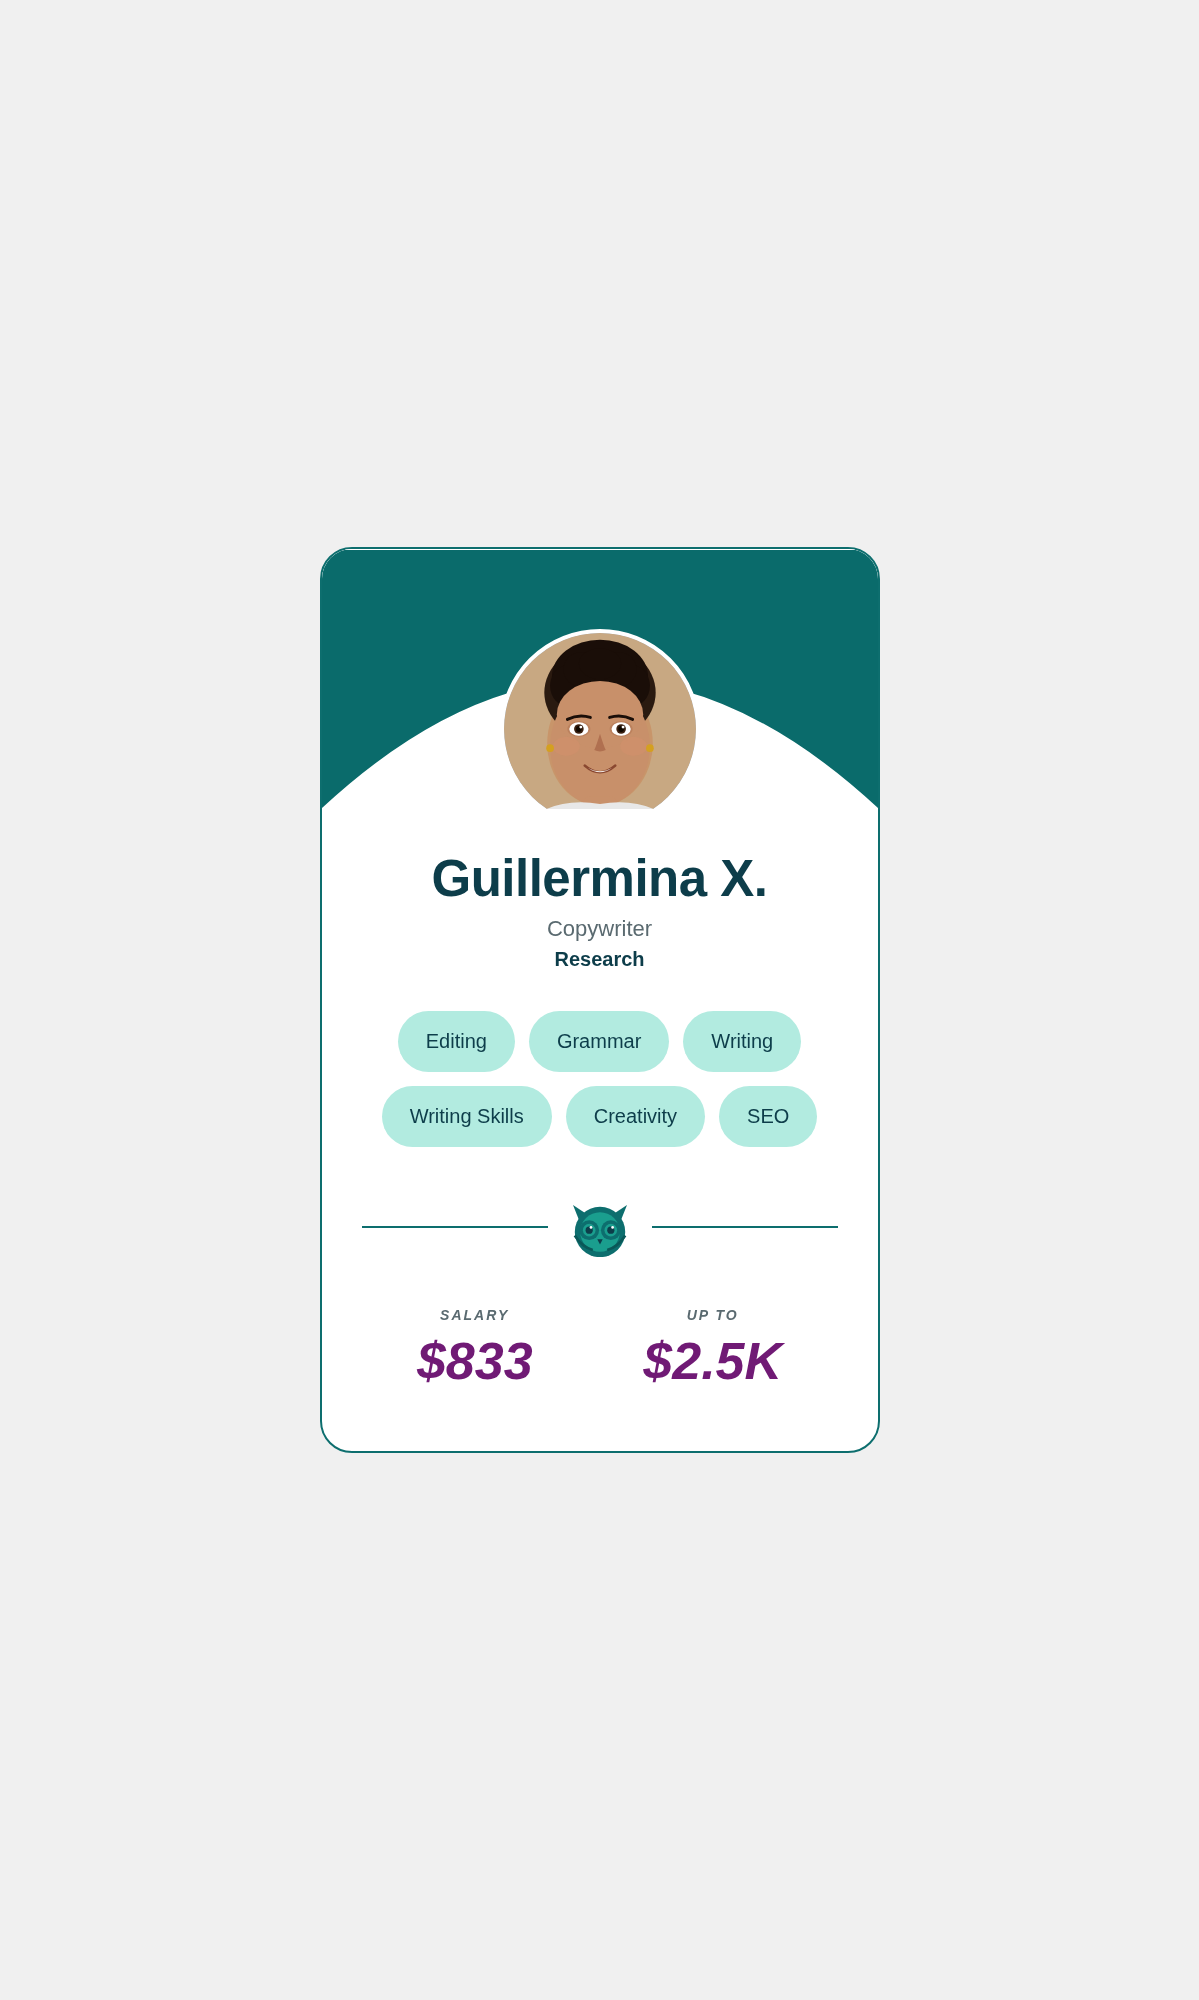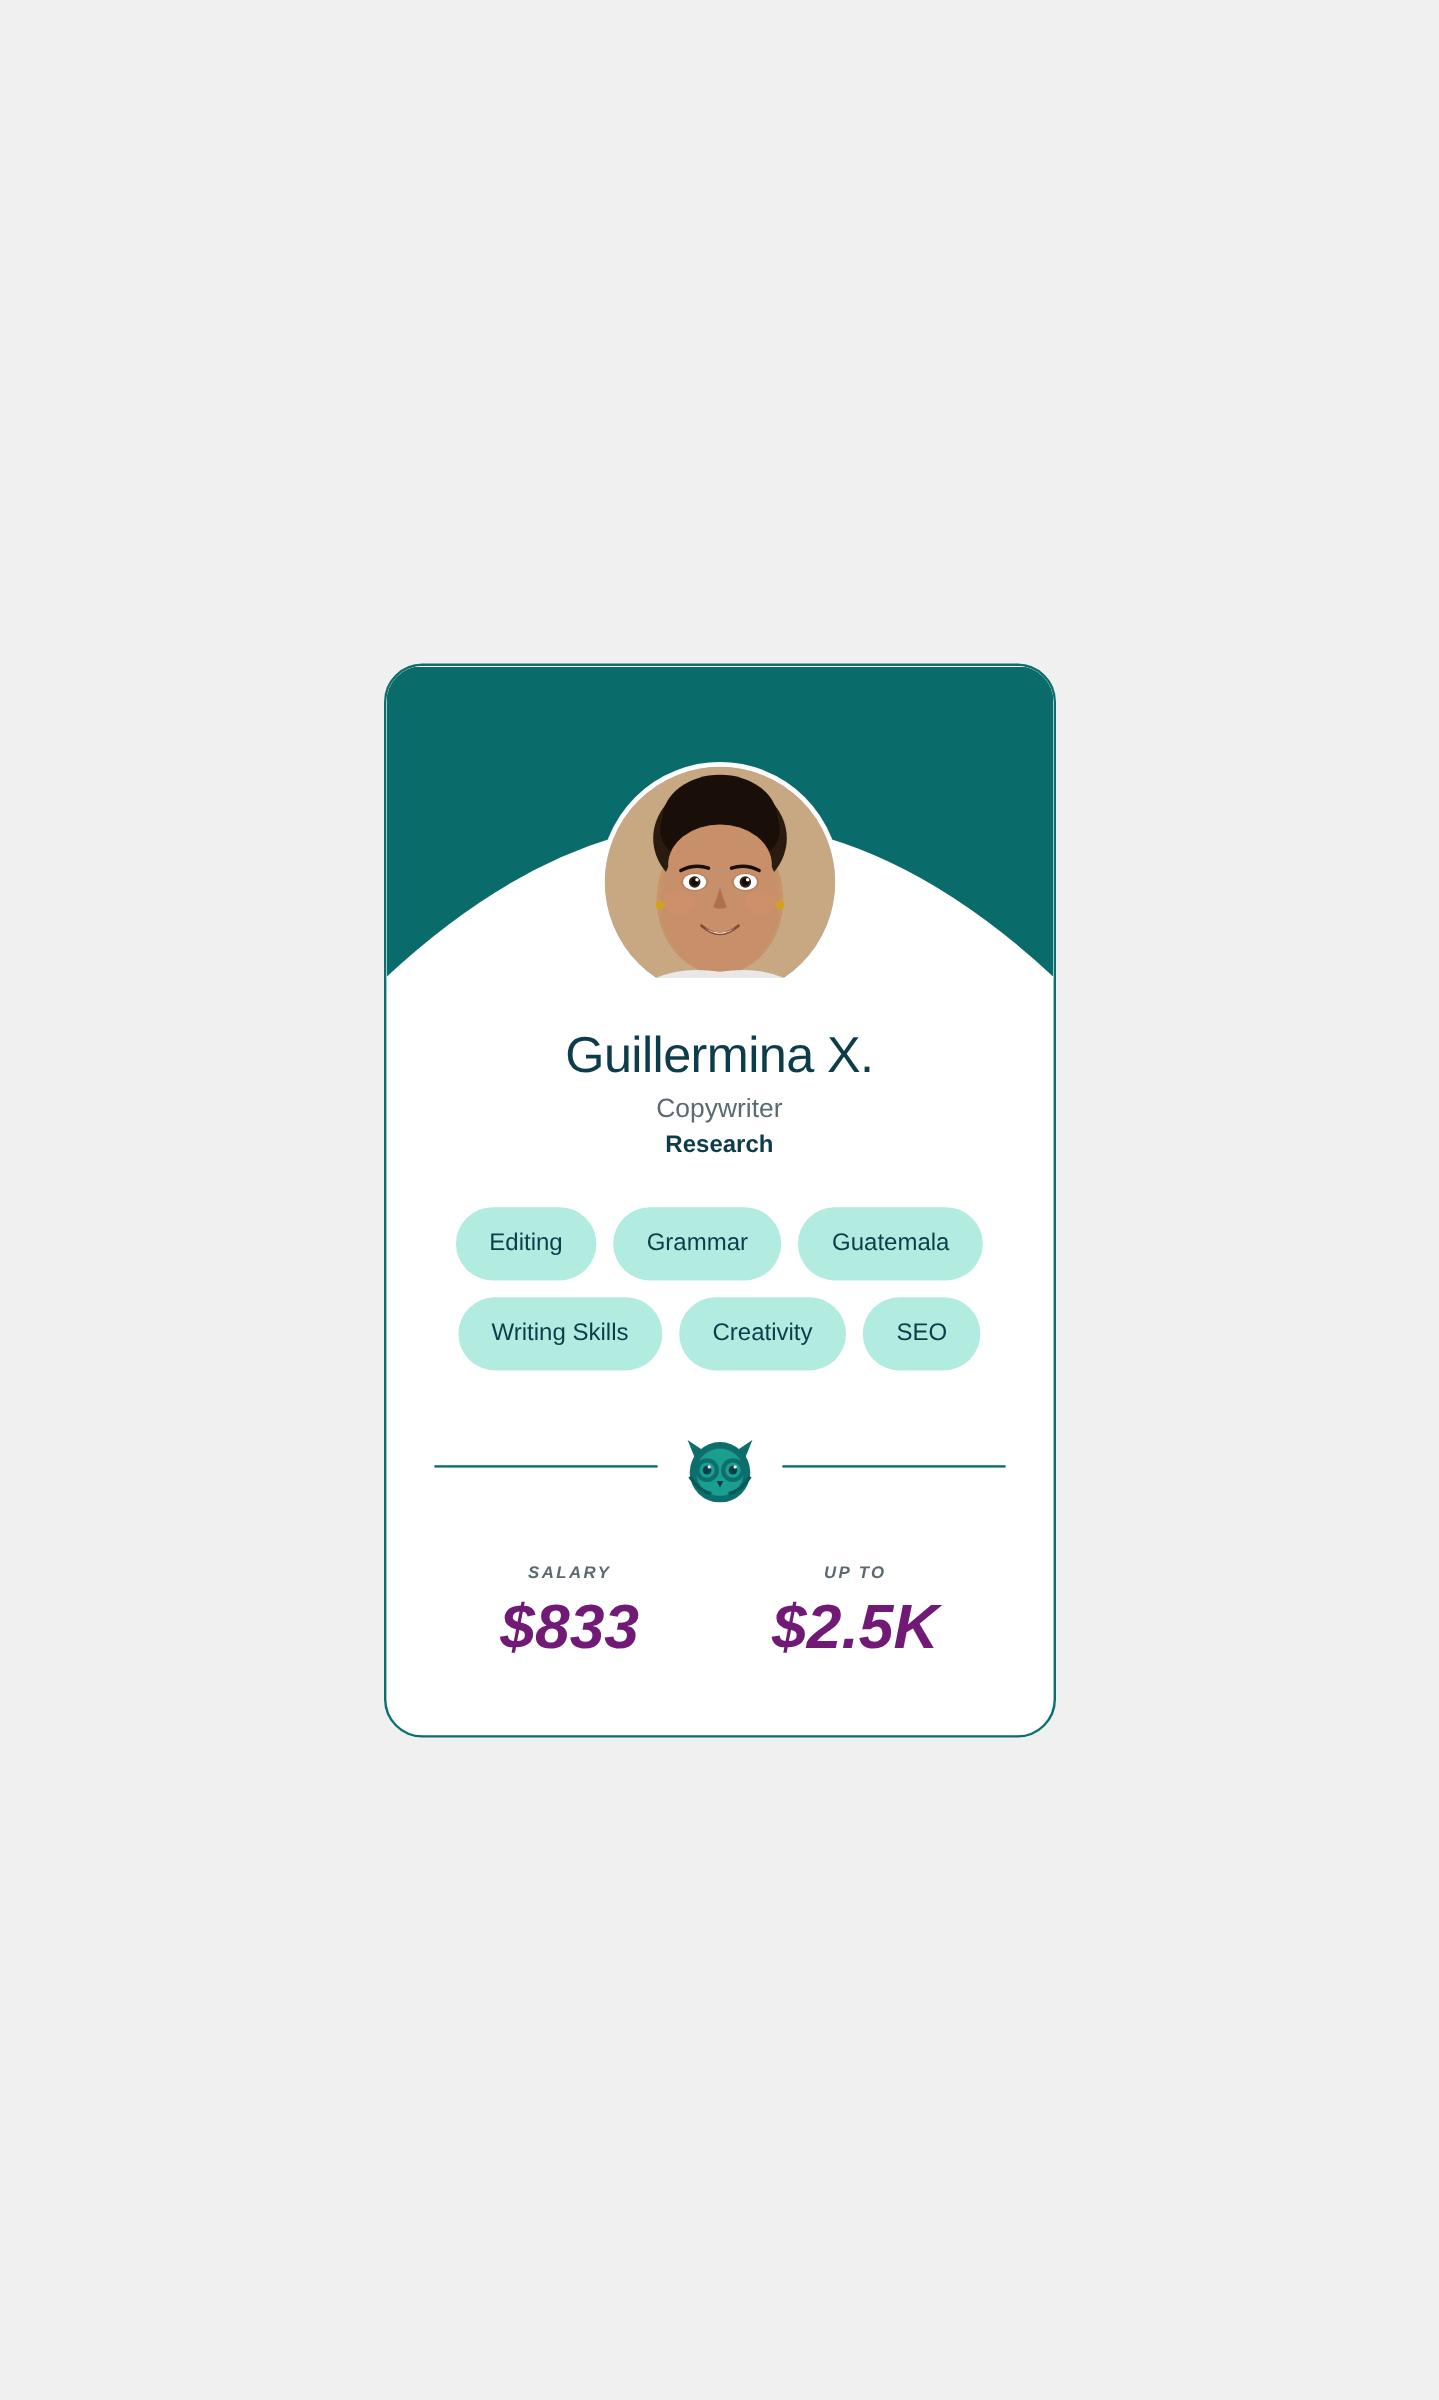--- a/index.html
+++ b/index.html
@@ -63,22 +63,22 @@
       justify-content: center;
       border: 4px solid #ffffff;
     }
 
     .card-body {
       padding: 40px 40px 0;
       text-align: center;
     }
 
     .person-name {
-      font-size: 42px;
-      font-weight: 400;
+      font-size: 51px;
+      font-weight: 700;
       color: #0d3d4a;
       margin-bottom: 8px;
       letter-spacing: -0.5px;
     }
 
     .person-role {
       font-size: 22px;
       color: #5a6a70;
       font-weight: 400;
       margin-bottom: 6px;
@@ -226,21 +226,21 @@
 
   <div class="card-body">
 
     <div class="person-name">Guillermina X.</div>
     <div class="person-role">Copywriter</div>
     <div class="person-location">Research</div>
 
     <div class="skills-container">
       <span class="skill-badge">Editing</span>
       <span class="skill-badge">Grammar</span>
-      <span class="skill-badge">Guatemala</span>
+      <span class="skill-badge">Writing</span>
       <span class="skill-badge">Writing Skills</span>
       <span class="skill-badge">Creativity</span>
       <span class="skill-badge">SEO</span>
     </div>
 
   </div>
 
   <div class="divider-section">
     <div class="divider-line"></div>
     <svg class="owl-logo" viewBox="0 0 80 65" xmlns="http://www.w3.org/2000/svg">

